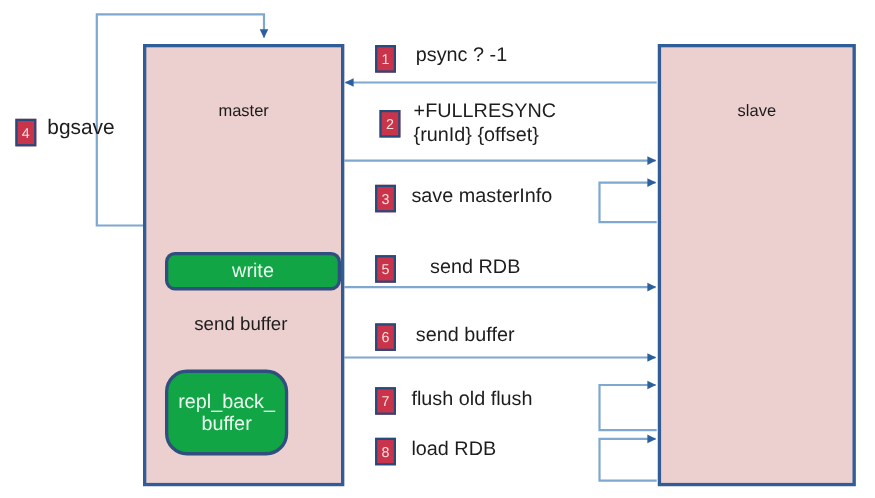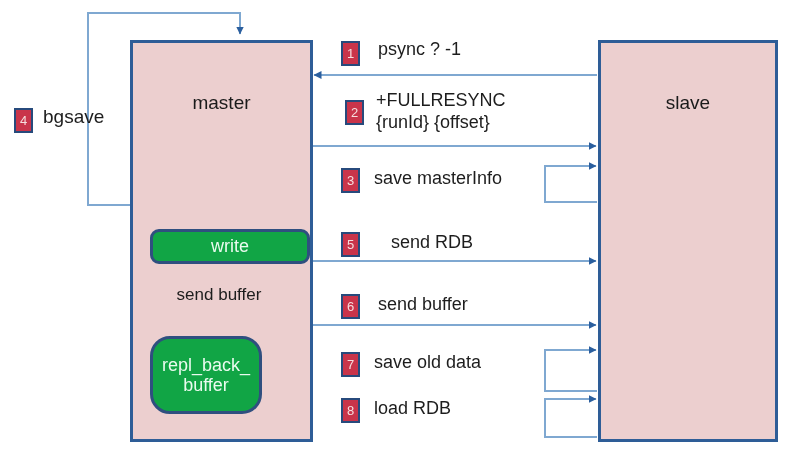--- a/index.html
+++ b/index.html
@@ -23,21 +23,21 @@
     background: #eccfcf;
     border: 3px solid #2e5d97;
     box-sizing: border-box;
   }
   .node-label {
     position: absolute;
     left: 0;
     right: 0;
     text-align: center;
     color: #1a1a1a;
-    font-size: 19px;
+    font-size: 15px;
     font-family: "Liberation Sans", sans-serif;
   }
   
   .green-box {
     position: absolute;
     background: #11a545;
     border: 3px solid #2f4f7f;
     box-sizing: border-box;
     display: flex;
     align-items: center;
@@ -177,18 +177,18 @@
   <div class="badge" style="left:341px; top:168px;">3</div>
   <div class="step-text" style="left:374px; top:167px;">save masterInfo</div>
 
   <div class="badge" style="left:341px; top:232px;">5</div>
   <div class="step-text" style="left:391px; top:231px;">send RDB</div>
 
   <div class="badge" style="left:341px; top:294px;">6</div>
   <div class="step-text" style="left:378px; top:293px;">send buffer</div>
 
   <div class="badge" style="left:341px; top:352px;">7</div>
-  <div class="step-text" style="left:374px; top:351px;">save old data</div>
+  <div class="step-text" style="left:374px; top:351px;">flush old flush</div>
 
   <div class="badge" style="left:341px; top:398px;">8</div>
   <div class="step-text" style="left:374px; top:397px;text-align:center;">load RDB</div>
 
 </div>
 
 </body></html>

